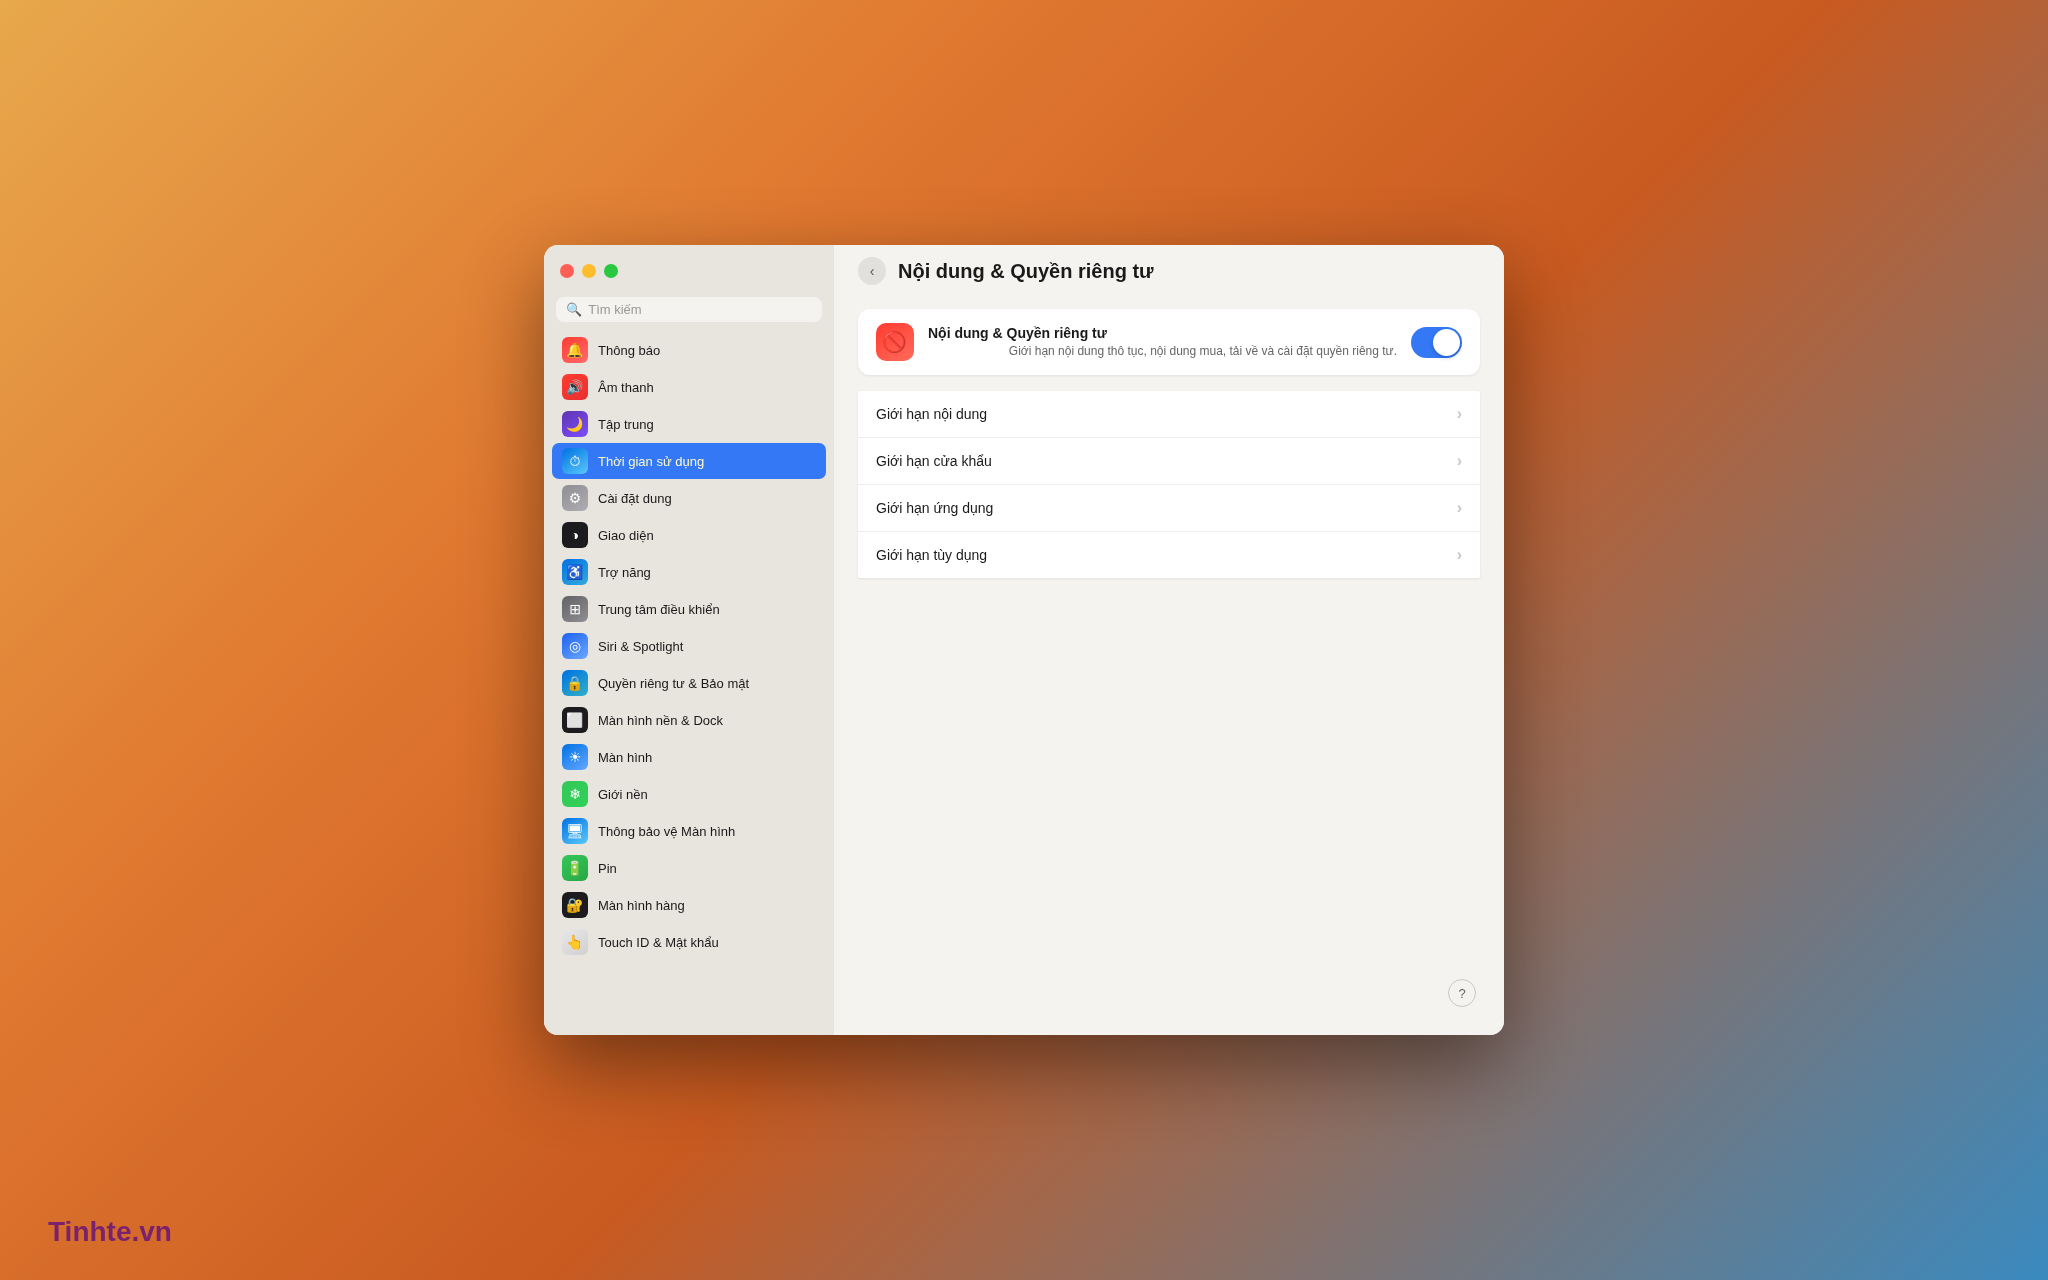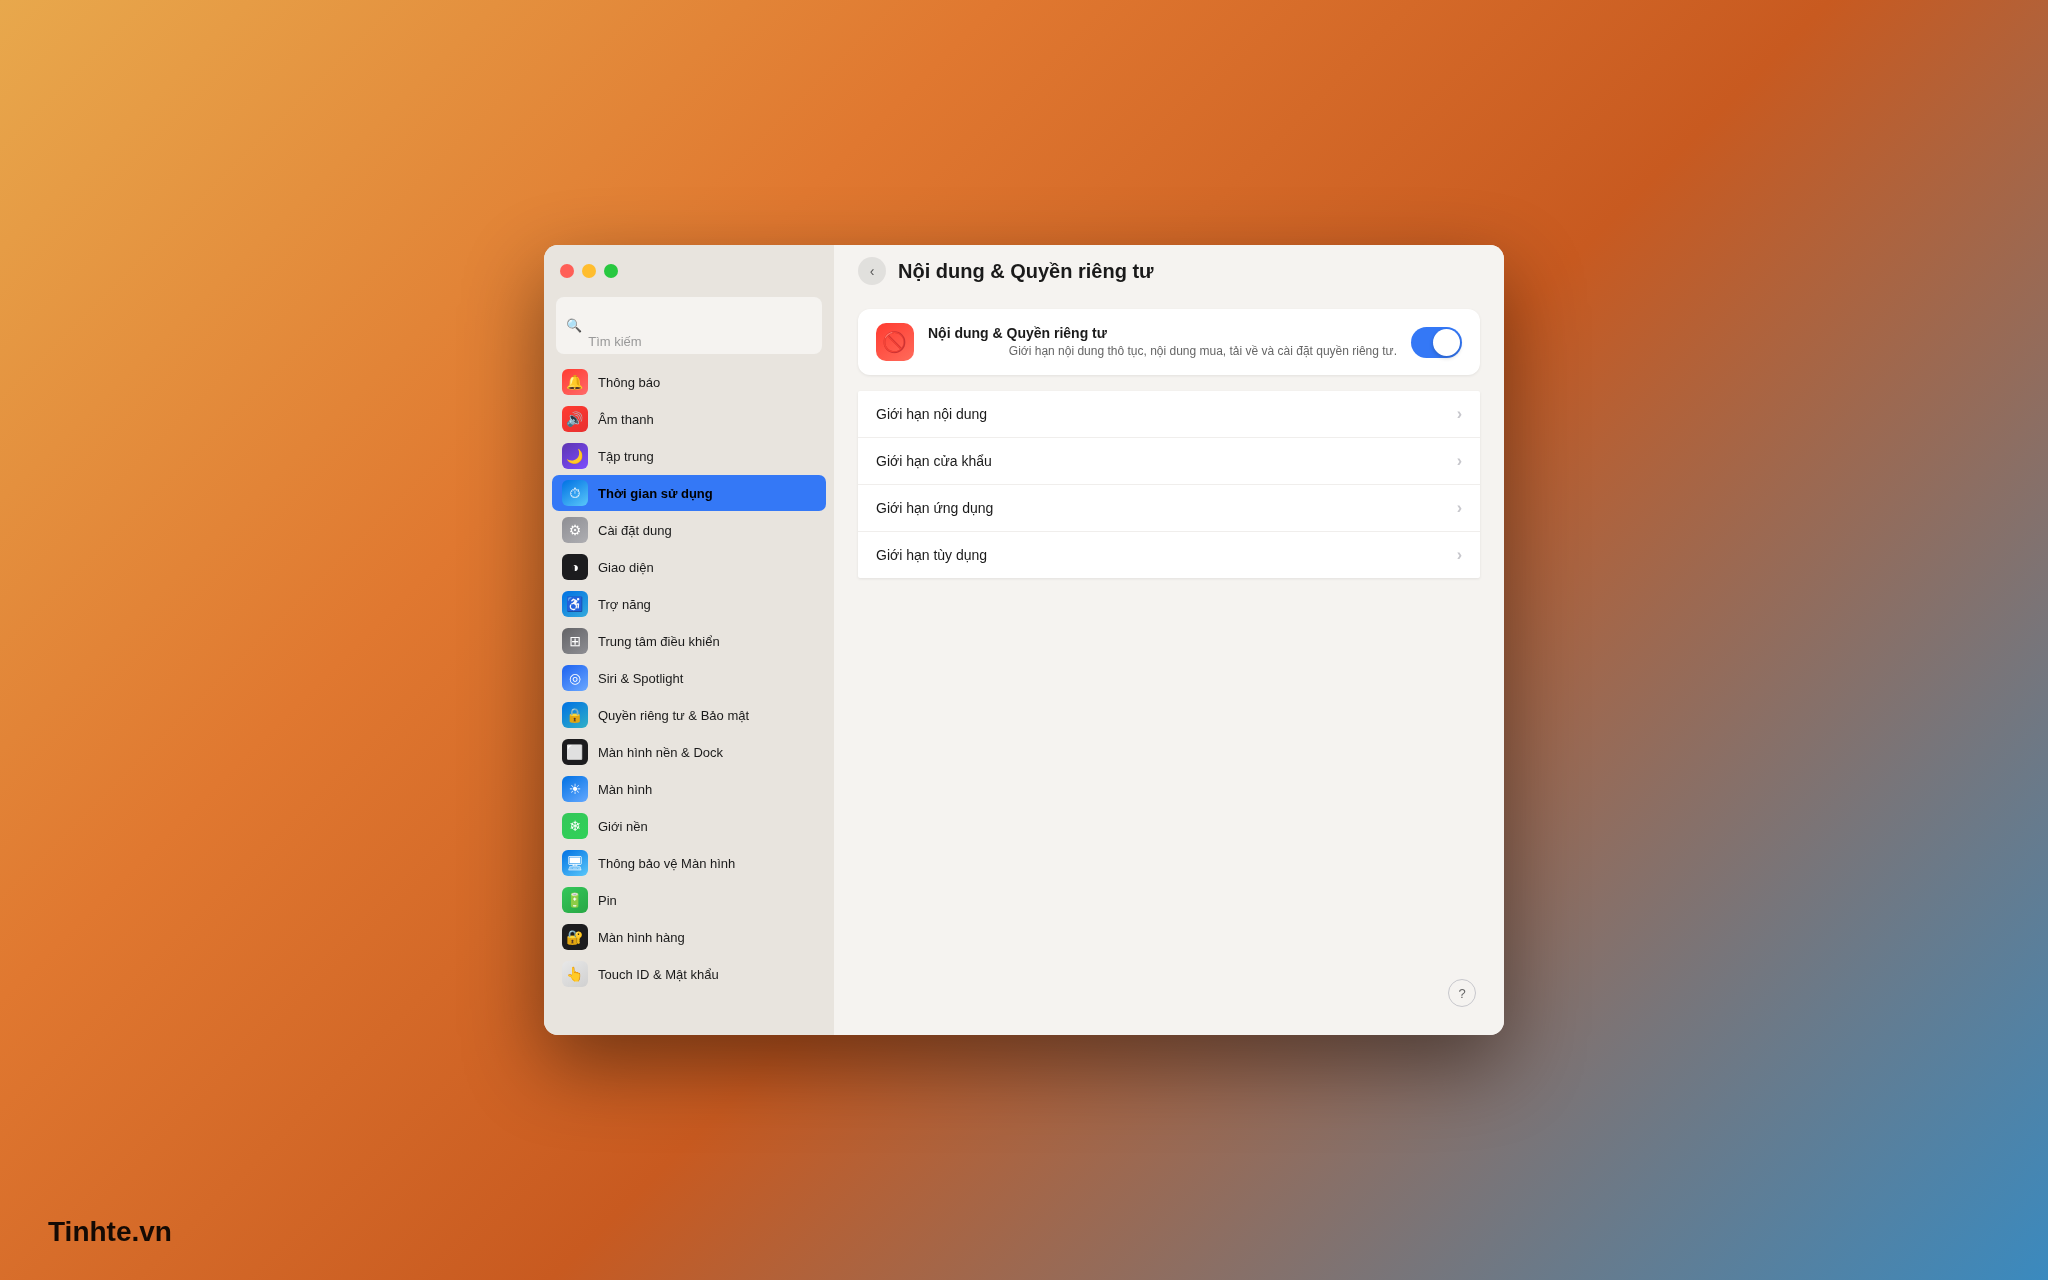--- a/index.html
+++ b/index.html
@@ -12,21 +12,21 @@
       background: linear-gradient(135deg, #e8a84c 0%, #e07830 30%, #c85a20 55%, #3a8abf 100%);
       display: flex;
       align-items: center;
       justify-content: center;
     }
 
     .watermark {
       position: absolute;
       bottom: 32px;
       left: 48px;
-      color: #000000;
+      color: #701a75;
       font-size: 28px;
       font-weight: 600;
       opacity: 0.9;
     }
 
     .window {
       width: 960px;
       height: 790px;
       background: #f0ede8;
       border-radius: 14px;
@@ -79,21 +79,20 @@
       font-size: 13px;
     }
 
     .search-bar input {
       border: none;
       background: transparent;
       outline: none;
       font-size: 13px;
       color: #7f1d1d;
       width: 100%;
-      margin-top: 32px;
     }
 
     .search-bar input::placeholder {
       color: #999;
     }
 
     .sidebar-list {
       flex: 1;
       overflow-y: auto;
       padding: 0 8px;
@@ -109,22 +108,21 @@
       cursor: pointer;
       gap: 10px;
       margin-bottom: 1px;
     }
 
     .sidebar-item.active {
       background: #3478f6;
     }
 
     .sidebar-item.active .item-label {
-      color: #000000;
-      font-weight: bold;
+      color: #fef9c3;
     }
 
     .item-icon {
       width: 26px;
       height: 26px;
       border-radius: 6px;
       display: flex;
       align-items: center;
       justify-content: center;
       font-size: 14px;

